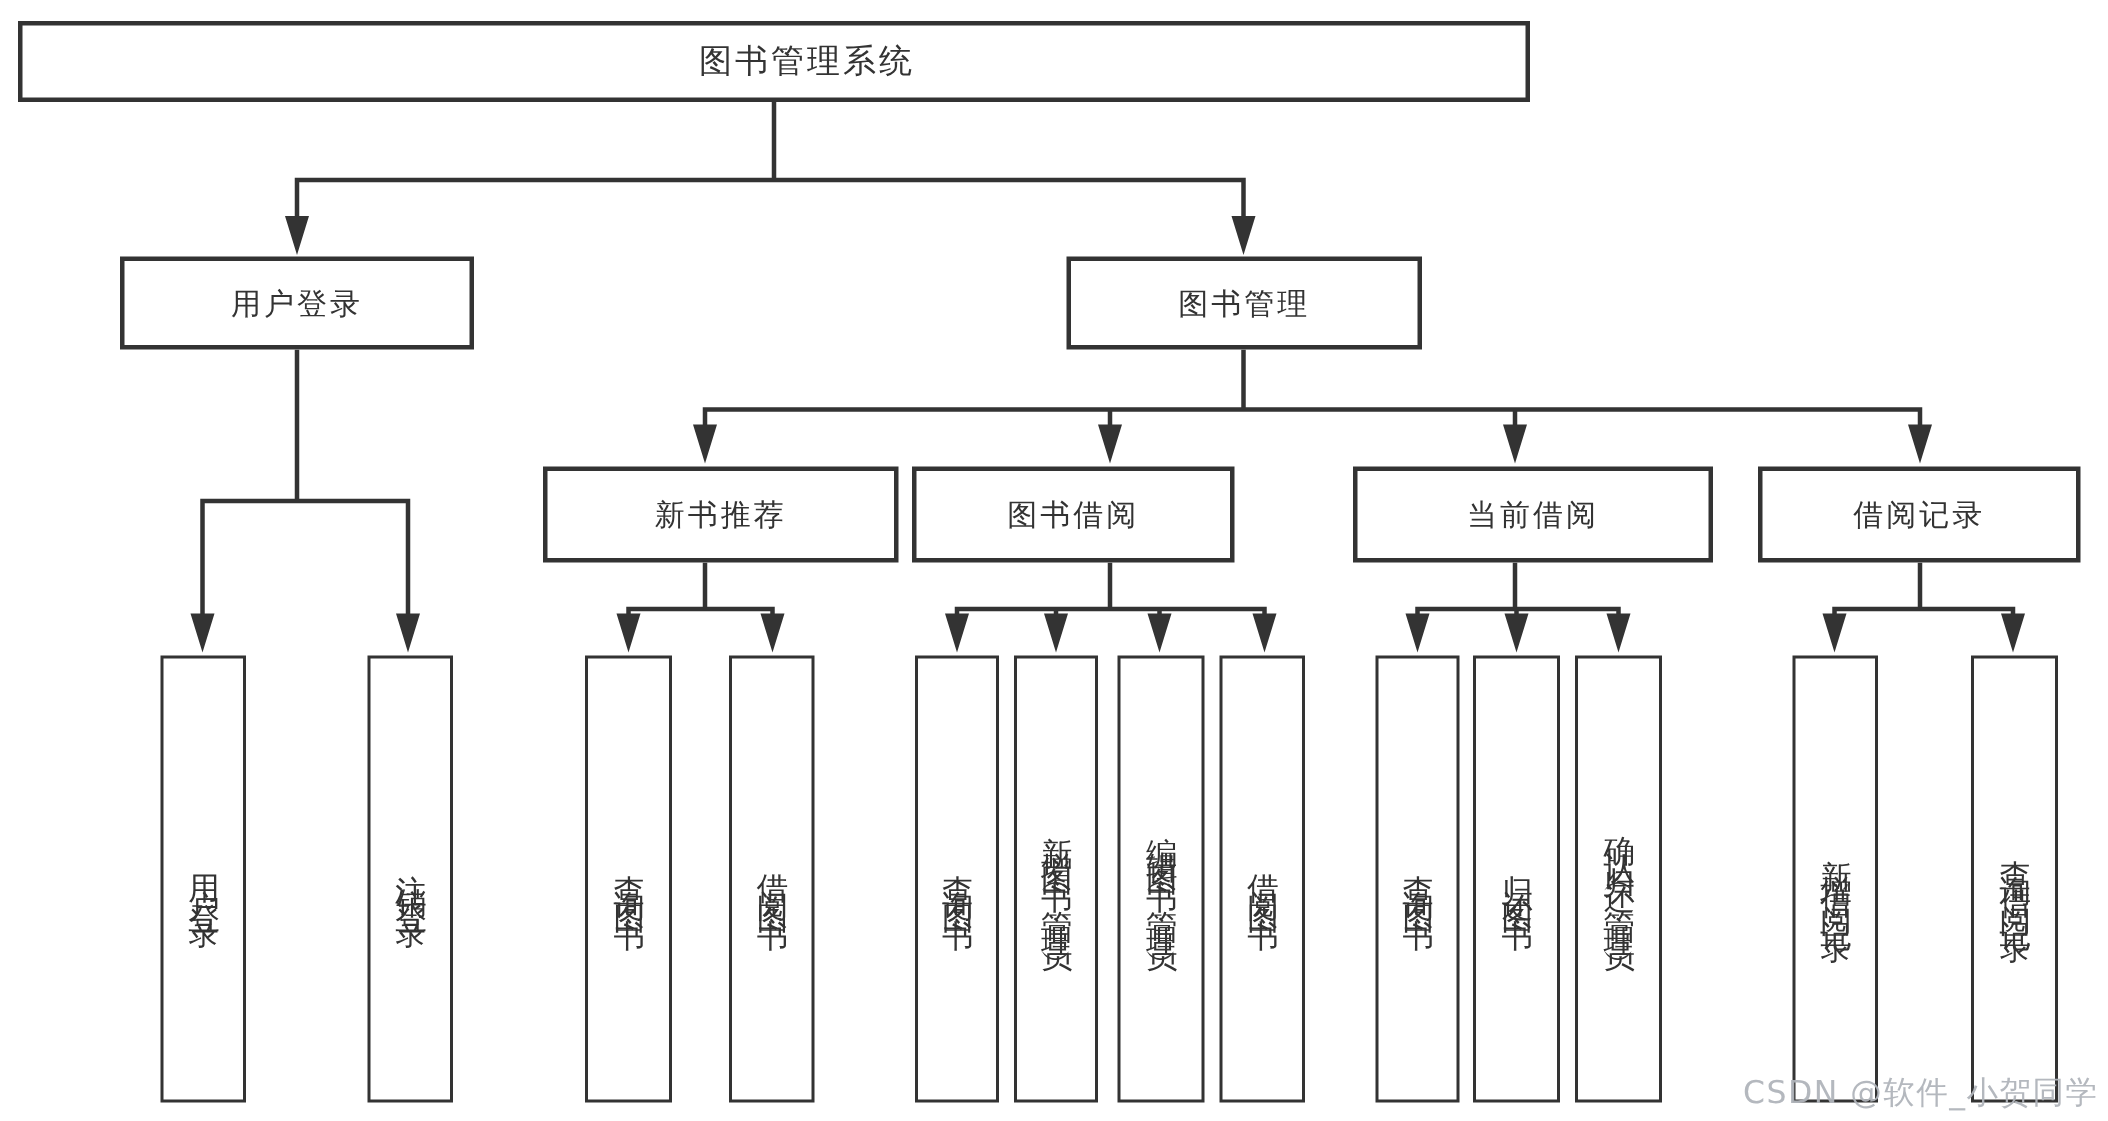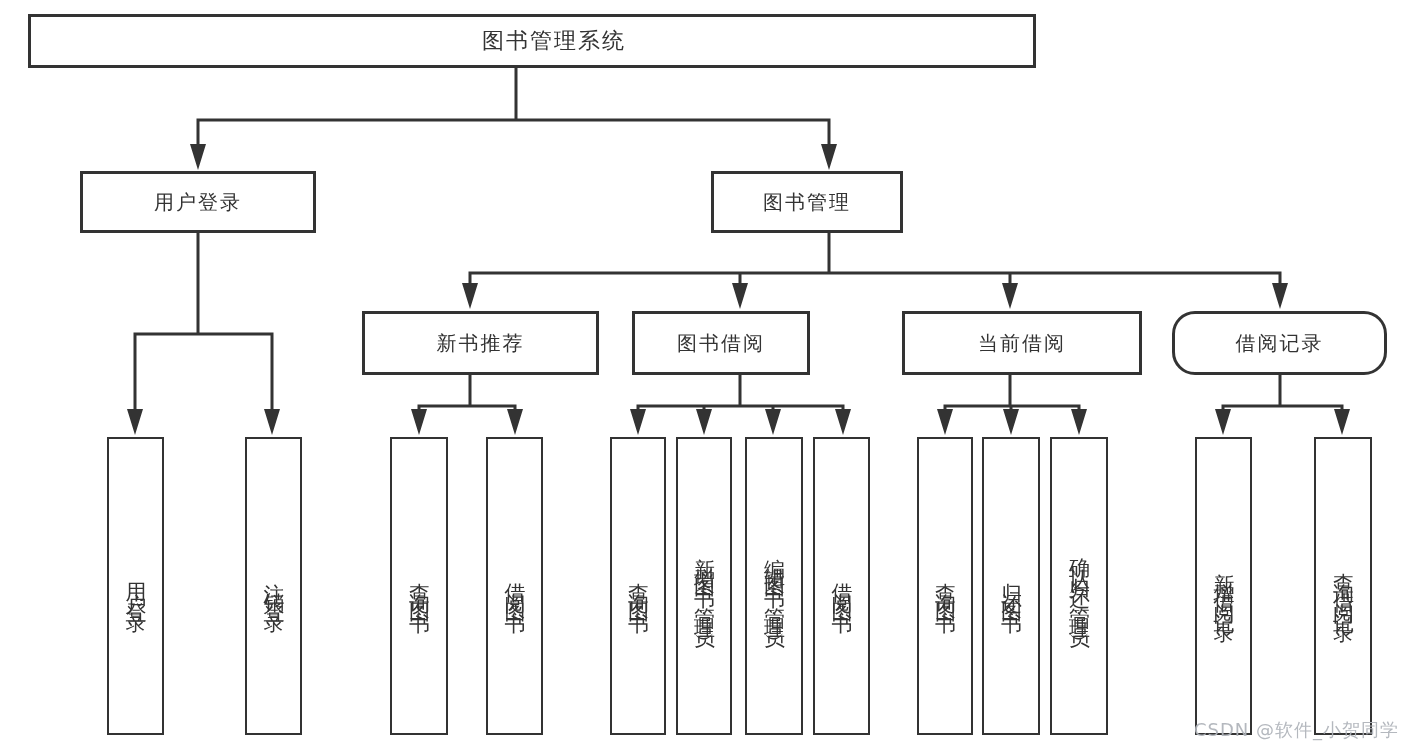--- a/index.html
+++ b/index.html
@@ -48,21 +48,21 @@
     text-orientation: mixed;
     font-size: 21px;
     letter-spacing: 10px;
     line-height: 1;
     color: #333333;
   }
   .watermark {
     position: absolute;
     right: 6px;
     bottom: 5px;
-    font-size: 18px;
+    font-size: 21px;
     color: rgba(176, 180, 187, 0.95);
     white-space: nowrap;
     letter-spacing: 1px;
   }
 </style>
 </head>
 <body>
 
 <div class="canvas">
 
@@ -79,41 +79,41 @@
          M1002 283 H1018 L1010 309 Z M1272 283 H1288 L1280 309 Z
          M127 409 H143 L135 435 Z M264 409 H280 L272 435 Z
          M411 409 H427 L419 435 Z M507 409 H523 L515 435 Z
          M630 409 H646 L638 435 Z M696 409 H712 L704 435 Z
          M765 409 H781 L773 435 Z M835 409 H851 L843 435 Z
          M937 409 H953 L945 435 Z M1003 409 H1019 L1011 435 Z
          M1071 409 H1087 L1079 435 Z M1215 409 H1231 L1223 435 Z
          M1334 409 H1350 L1342 435 Z"></path>
   </svg>
 
-  <div class="box root-box h-label" style="left:28px; top:14px; width:1008px; height:54px;padding-left:44px;">
+  <div class="box root-box h-label" style="left:12px; top:14px; width:1008px; height:54px;padding-left:44px;">
     <span>图书管理系统</span>
   </div>
 
   <div class="box h-label" style="left:80px; top:171px; width:236px; height:62px;">
     <span>用户登录</span>
   </div>
-  <div class="box h-label" style="left:711px; top:171px; width:192px; height:62px;">
+  <div class="box h-label" style="left:711px; top:171px; width:237px; height:62px;">
     <span>图书管理</span>
   </div>
 
   <div class="box h-label" style="left:362px; top:311px; width:237px; height:64px;">
     <span>新书推荐</span>
   </div>
-  <div class="box h-label" style="left:632px; top:311px; width:178px; height:64px;align-items:center;">
+  <div class="box h-label" style="left:608px; top:311px; width:215px; height:64px;align-items:center;">
     <span>图书借阅</span>
   </div>
   <div class="box h-label" style="left:902px; top:311px; width:240px; height:64px;">
     <span>当前借阅</span>
   </div>
-  <div class="box h-label" style="left:1172px; top:311px; width:215px; height:64px;border-radius:23px;">
+  <div class="box h-label" style="left:1172px; top:311px; width:215px; height:64px;">
     <span>借阅记录</span>
   </div>
 
   <div class="box leaf" style="left:107px; top:437px; width:57px; height:298px;">
     <span class="vtext">用户登录</span>
   </div>
   <div class="box leaf" style="left:245px; top:437px; width:57px; height:298px;">
     <span class="vtext">注销登录</span>
   </div>
 

